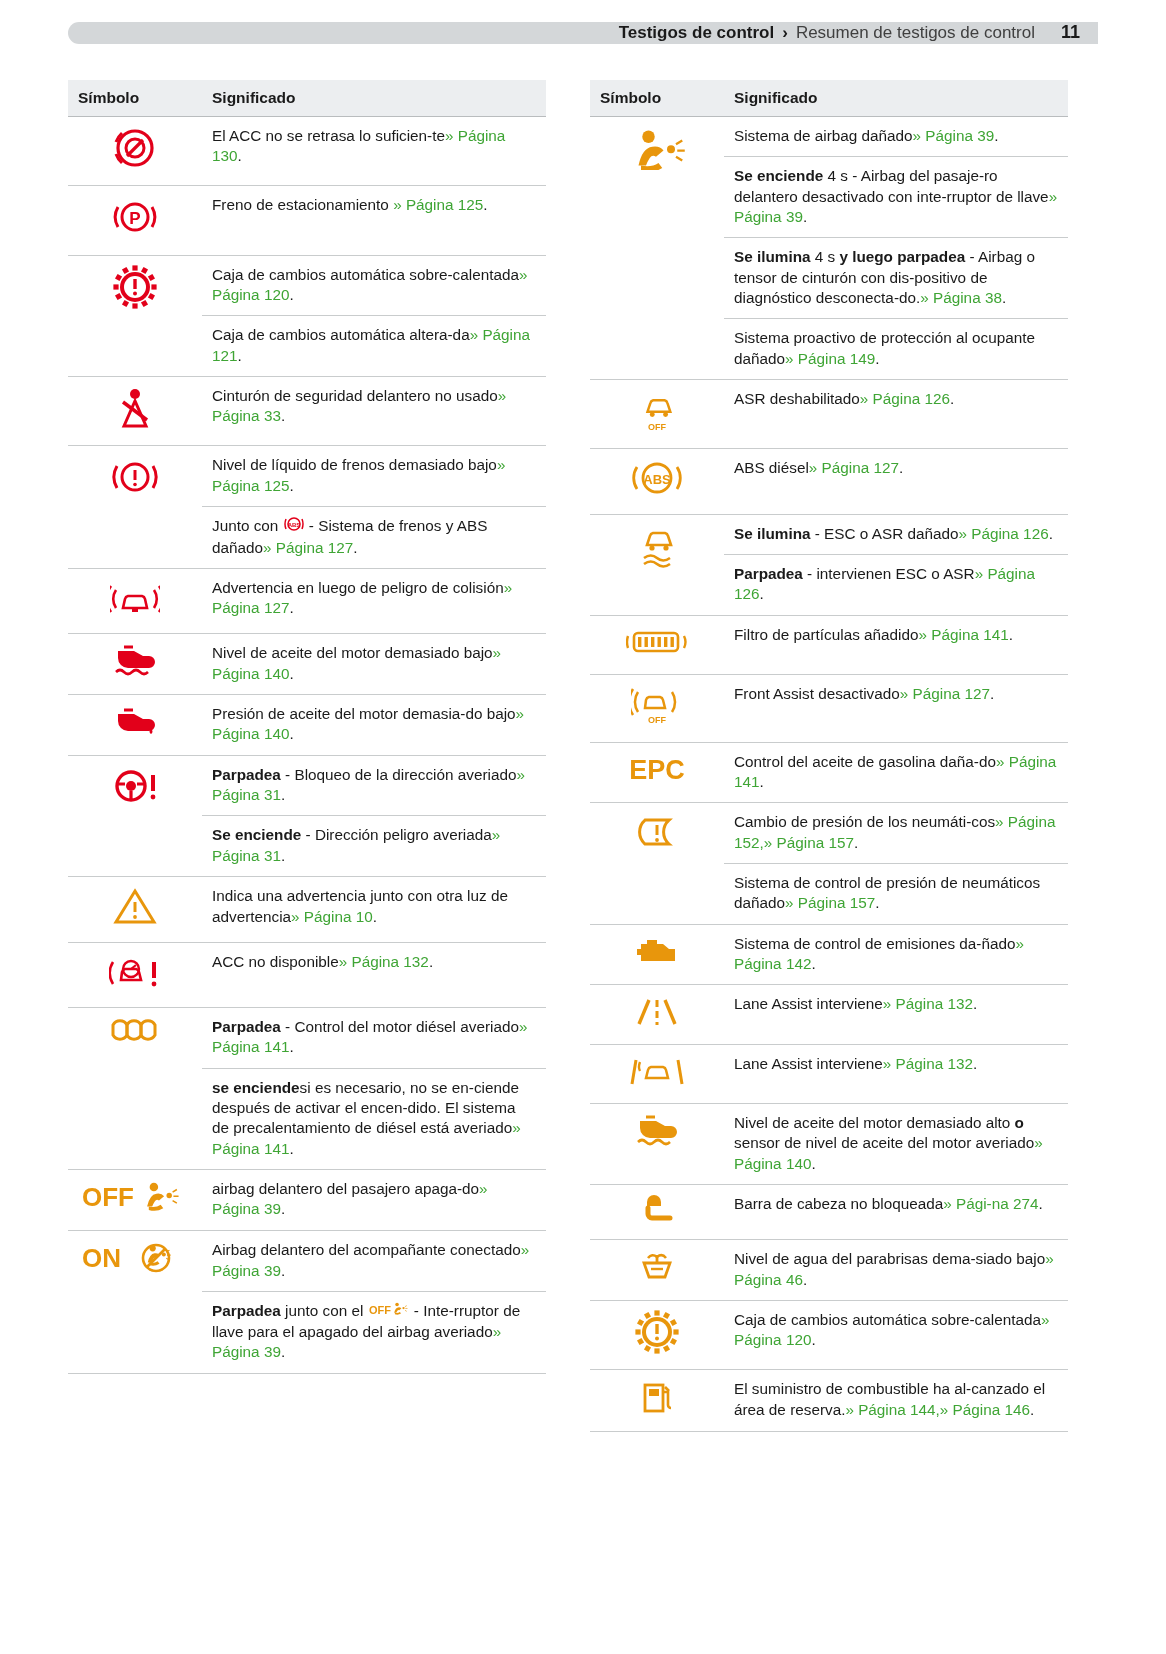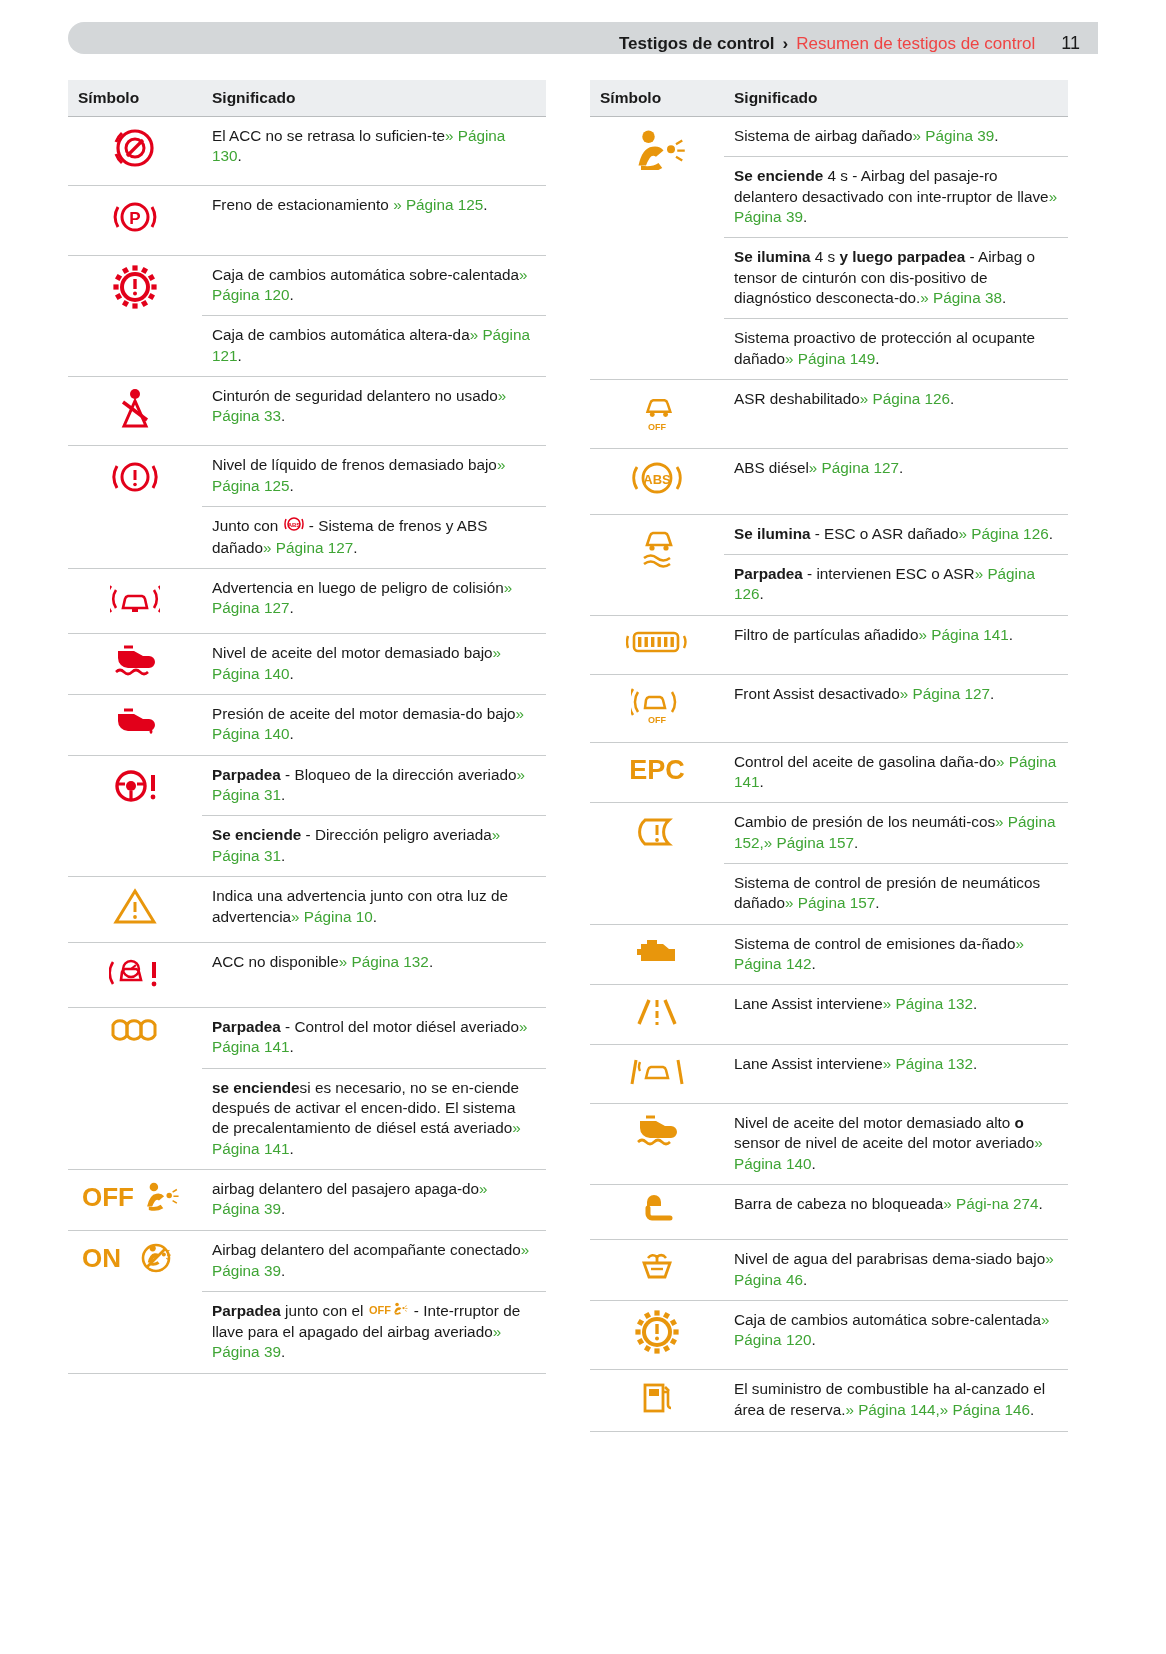--- a/index.html
+++ b/index.html
@@ -12,43 +12,43 @@
     color: #1a1a1a;
     position: relative;
   }
 
   
   .header {
     position: absolute;
     top: 22px;
     left: 68px;
     right: 68px;
-    height: 32px;
+    height: 22px;
     display: flex;
-    align-items: flex-end;
+    align-items: flex-start;
     justify-content: flex-end;
   }
   .header-bar {
     position: absolute;
     left: 0; right: 0; top: 0; bottom: 0;
     background: #d4d7d9;
     border-radius: 18px 0 0 18px;
   }
   .header-inner {
     position: relative;
     display: flex;
     align-items: baseline;
     gap: 8px;
     padding-right: 18px;
     font-size: 17px;
   }
   .crumb-main { font-weight: bold; color: #1a1a1a; }
   .crumb-sep { color: #1a1a1a; font-weight: bold; }
-  .crumb-sub { color: #ef4444; }
-  .page-num { font-weight: normal; font-size: 18px; margin-left: 18px; }
+  .crumb-sub { color: #404040; }
+  .page-num { font-weight: bold; font-size: 18px; margin-left: 18px; }
 
   
   .columns {
     position: absolute;
     top: 80px;
     left: 68px;
     right: 76px;
     display: flex;
     gap: 44px;
   }

